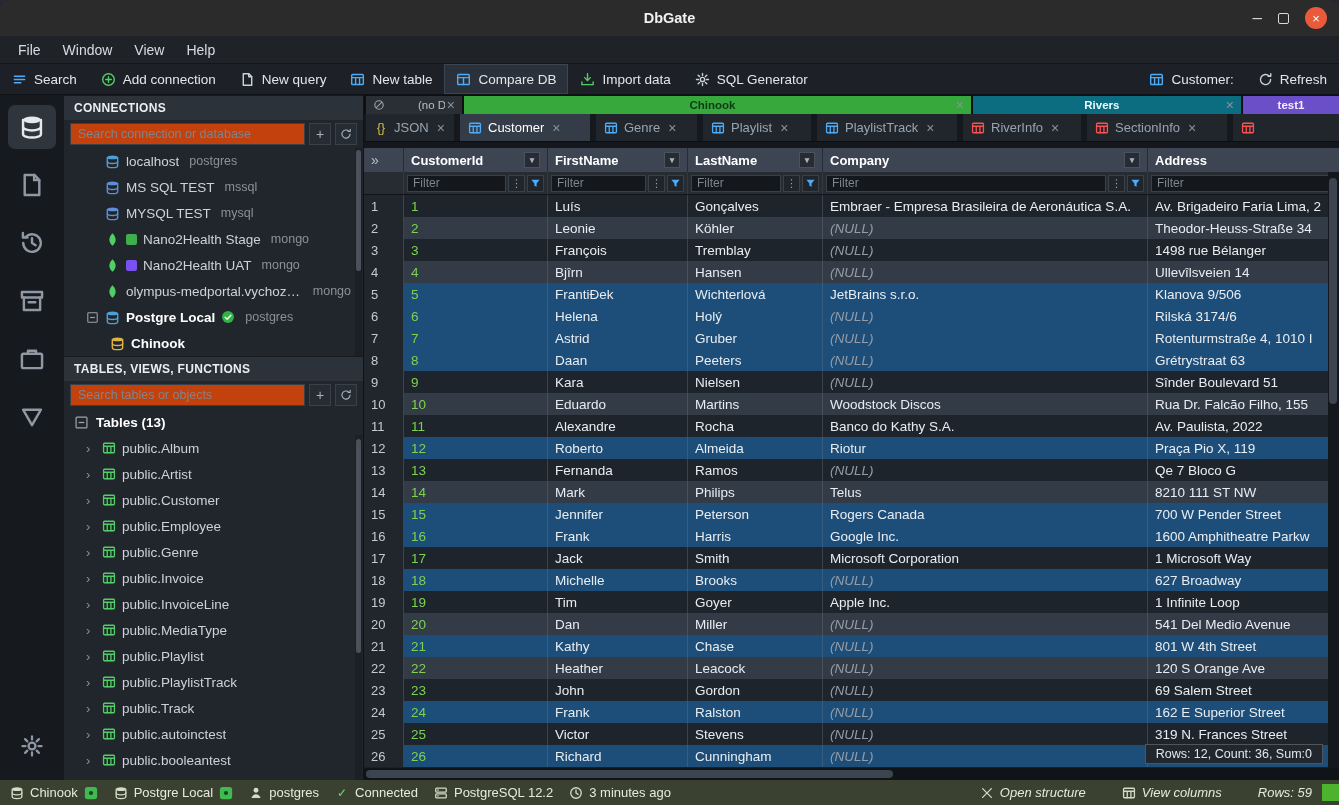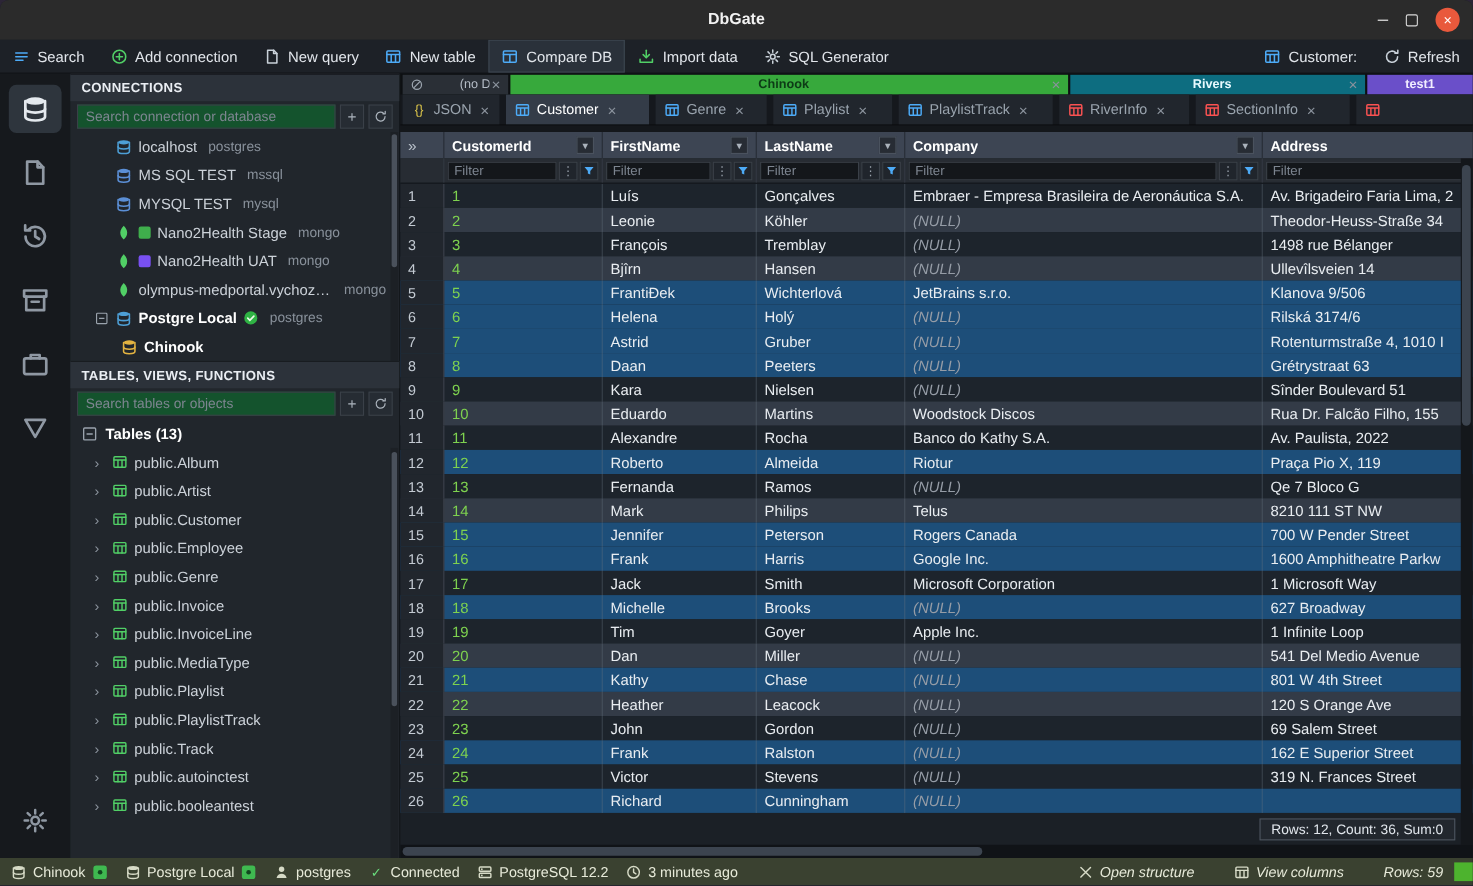--- a/index.html
+++ b/index.html
@@ -23,21 +23,21 @@
 
 .main{flex:1;display:flex;min-height:0;}
 .activity{width:64px;background:#16191d;display:flex;flex-direction:column;align-items:center;padding-top:10px;gap:14px;flex:0 0 auto;}
 .act-btn{width:48px;height:44px;display:flex;align-items:center;justify-content:center;color:#8f98a3;border-radius:7px;}
 .act-btn.active{background:#2e353d;color:#e4e9ee;}
 .act-bottom{margin-top:auto;margin-bottom:12px;display:flex;flex-direction:column;align-items:center;}
 
 .left-panel{width:300px;background:#21262c;display:flex;flex-direction:column;border-right:1px solid #0f1215;flex:0 0 auto;min-height:0;}
 .panel-title{height:25px;background:#2c323a;color:#eaeef3;font-weight:bold;font-size:12px;display:flex;align-items:center;padding:0 10px;letter-spacing:.3px;border-top:1px solid #171a1f;flex:0 0 auto;}
 .searchbar{display:flex;align-items:center;gap:4px;padding:3px 6px;flex:0 0 auto;}
-.search-input{flex:1;min-width:0;height:22px;background:#14532d;border:1px solid #3a4048;color:#cfd5db;font-size:12.5px;padding:0 7px;font-family:inherit;}
+.search-input{flex:1;min-width:0;height:22px;background:#c2410c;border:1px solid #3a4048;color:#cfd5db;font-size:12.5px;padding:0 7px;font-family:inherit;}
 .search-input::placeholder{color:#7d8590;}
 .search-btn{width:22px;height:22px;background:#262c33;border:1px solid #3a4048;color:#aab2bb;display:flex;align-items:center;justify-content:center;padding:0;font-size:14px;}
 .search-btn svg{width:12px;height:12px;}
 .tree{position:relative;flex:0 0 auto;}
 .tree.obj-list{flex:1;overflow:hidden;}
 .tree-item{height:26px;display:flex;align-items:center;gap:6px;padding-left:22px;color:#ccd2d9;font-size:13.5px;white-space:nowrap;overflow:hidden;padding-right:12px;}
 .tree-item .t-engine{color:#89919b;font-size:12.5px;margin-left:4px;}
 .tree-item .t-name{overflow:hidden;text-overflow:ellipsis;}
 .tree-item.bold .t-name{font-weight:bold;color:#fff;}
 .tree-item.child{padding-left:46px;}
@@ -113,20 +113,26 @@
 
   <div class="titlebar">
     <div class="tb-title">DbGate</div>
     <div class="tb-controls">
       <span class="tb-min">–</span>
       <span class="tb-max"></span>
       <span class="tb-close">×</span>
     </div>
   </div>
 
+  <div class="menubar">
+      <span class="menu-item">File</span>
+      <span class="menu-item">Window</span>
+      <span class="menu-item">View</span>
+      <span class="menu-item">Help</span>
+    </div>
 
   <div class="toolbar">
     <div class="tb-left">
         <button class="tb-btn">
           <span class="ic" style="color:#4dabf7;width:15px;height:15px;font-size:13px;">
             <svg viewBox="0 0 16 16">
               <path d="M2.5 4.5h11M2.5 8h11M2.5 11.5h7" stroke="currentColor" fill="none" stroke-width="1.5" stroke-linecap="round" stroke-linejoin="round"></path>
             </svg>
           </span>
           <span class="tb-label">Search</span>

